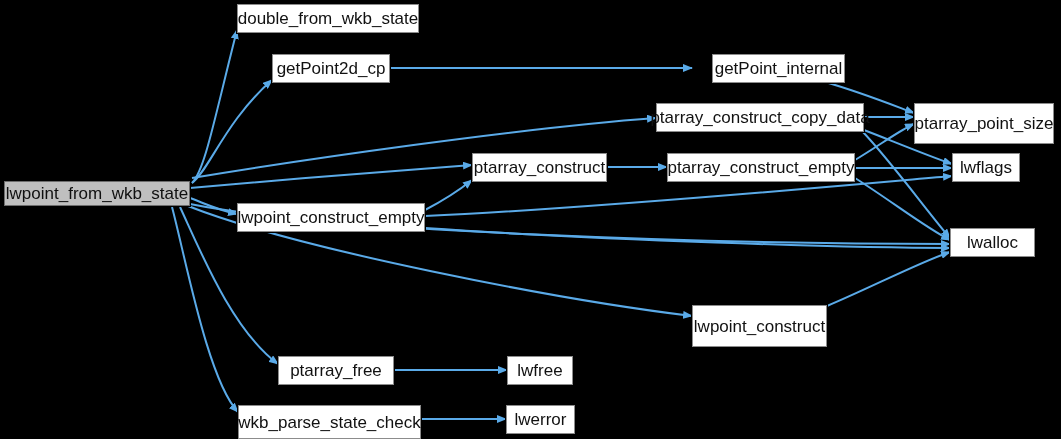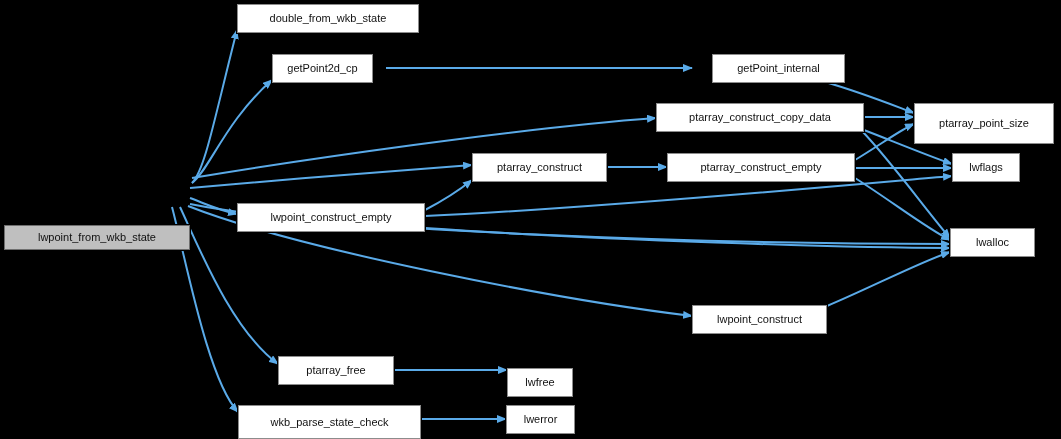--- a/index.html
+++ b/index.html
@@ -25,32 +25,31 @@
   .gnode {
     position: absolute;
     box-sizing: border-box;
     background: #ffffff;
     border: 1px solid #8c8c8c;
     outline: 1px solid #000000;
     display: flex;
     align-items: center;
     justify-content: center;
     font-family: "Liberation Sans", sans-serif;
-    font-size: 11px;
+    font-size: 17px;
     color: #111111;
     white-space: nowrap;
     letter-spacing: 0px;
     z-index: 5;
   }
   .gnode.root {
     background: #bfbfbf;
     border: 1px solid #6e6e6e;
     outline: 1px solid #000000;
     color: #101010;
-    margin-top: 44px;
   }
   .gnode .lbl {
     display: block;
     line-height: 1;
     pointer-events: none;
   }
 </style>
 </head>
 <body>
 
@@ -88,21 +87,21 @@
         <path d="M421,419 C450,419 482,419 506,419" fill="none" stroke="#5aaae8" stroke-width="2" marker-end="url(#arrow)"></path>
       </g>
   </svg>
   <div id="node-layer">
       <div class="gnode root" style="left: 4px; top: 181px; width: 186px; height: 25px;">
         <span class="lbl">lwpoint_from_wkb_state</span>
       </div>
       <div class="gnode" style="left: 237px; top: 4px; width: 182px; height: 29px;">
         <span class="lbl">double_from_wkb_state</span>
       </div>
-      <div class="gnode" style="left: 272px; top: 54px; width: 101px; height: 29px;">
+      <div class="gnode" style="left: 272px; top: 54px; width: 118px; height: 29px;">
         <span class="lbl">getPoint2d_cp</span>
       </div>
       <div class="gnode" style="left: 692px; top: 54px; width: 133px; height: 29px; margin-left: 20px;">
         <span class="lbl">getPoint_internal</span>
       </div>
       <div class="gnode" style="left: 656px; top: 103px; width: 208px; height: 29px;">
         <span class="lbl">ptarray_construct_copy_data</span>
       </div>
       <div class="gnode" style="left: 914px; top: 103px; width: 140px; height: 41px;">
         <span class="lbl">ptarray_point_size</span>
@@ -115,27 +114,27 @@
       </div>
       <div class="gnode" style="left: 952px; top: 153px; width: 68px; height: 29px; justify-content: center;">
         <span class="lbl">lwflags</span>
       </div>
       <div class="gnode" style="left: 237px; top: 203px; width: 188px; height: 29px;">
         <span class="lbl">lwpoint_construct_empty</span>
       </div>
       <div class="gnode" style="left: 950px; top: 228px; width: 85px; height: 29px;">
         <span class="lbl">lwalloc</span>
       </div>
-      <div class="gnode" style="left: 692px; top: 305px; width: 135px; height: 29px;">
+      <div class="gnode" style="left: 692px; top: 305px; width: 135px; height: 42px;">
         <span class="lbl">lwpoint_construct</span>
       </div>
       <div class="gnode" style="left: 278px; top: 356px; width: 116px; height: 29px;">
         <span class="lbl">ptarray_free</span>
       </div>
-      <div class="gnode" style="left: 507px; top: 356px; width: 66px; height: 29px; margin-top: 12px;">
+      <div class="gnode" style="left: 507px; top: 356px; width: 66px; height: 29px;">
         <span class="lbl">lwfree</span>
       </div>
       <div class="gnode" style="left: 238px; top: 405px; width: 183px; height: 34px;">
         <span class="lbl">wkb_parse_state_check</span>
       </div>
       <div class="gnode" style="left: 506px; top: 405px; width: 69px; height: 29px;">
         <span class="lbl">lwerror</span>
       </div>
     </div>
 </div>

